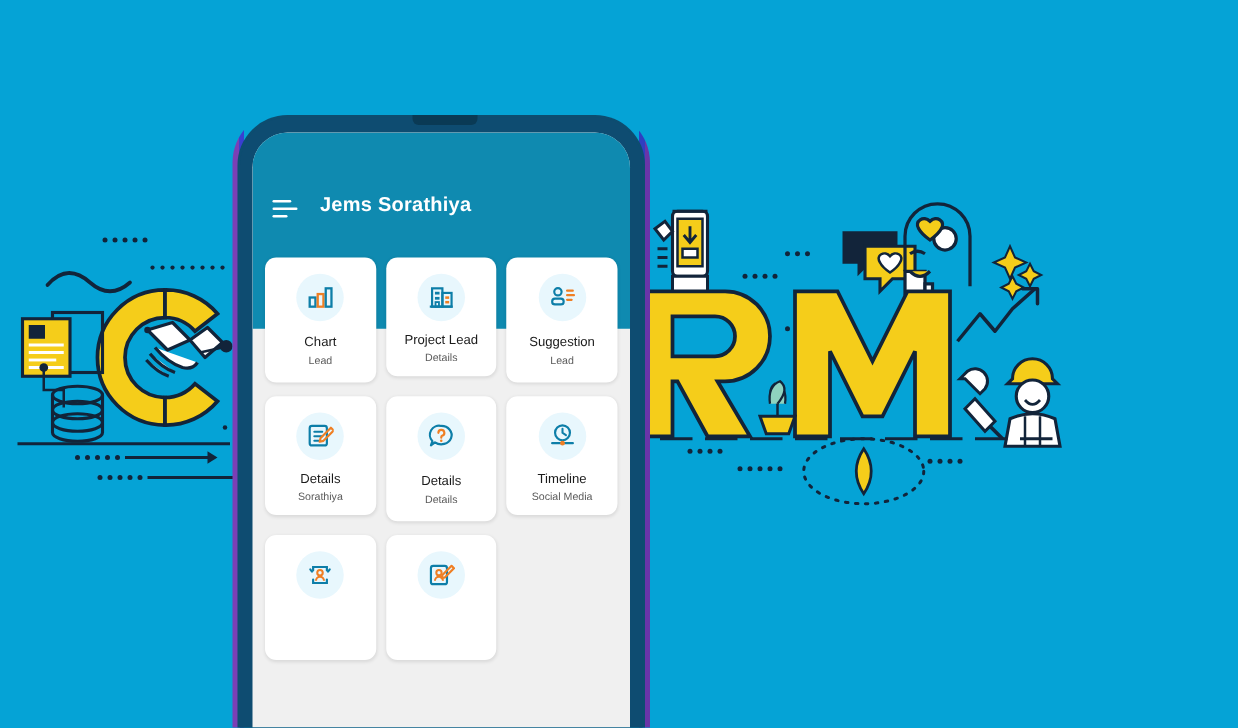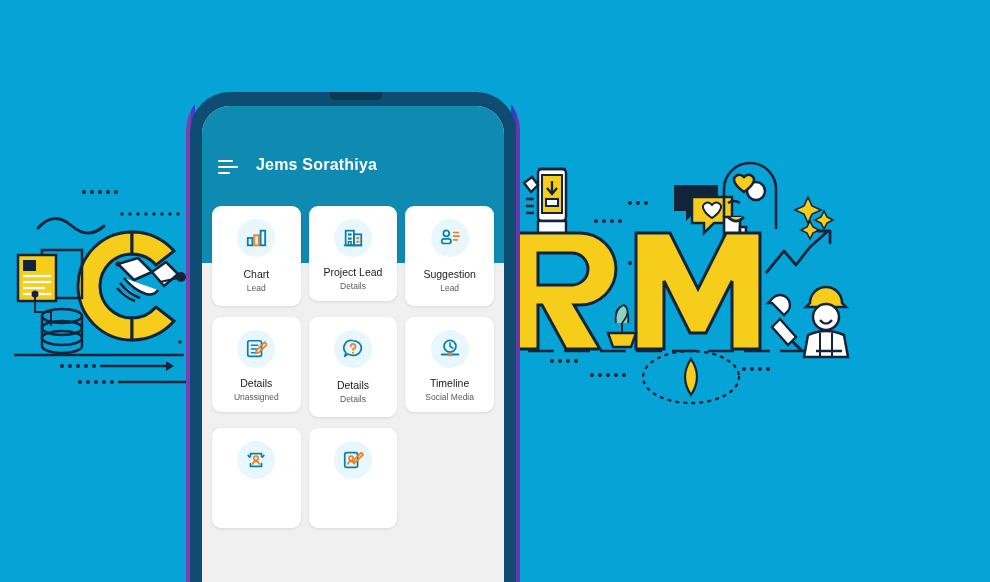--- a/index.html
+++ b/index.html
@@ -361,21 +361,21 @@
         </div>
         <div class="card short">
           <div class="card-ico">
             <svg width="22" height="22" viewBox="0 0 24 24">
       <rect x="3" y="3" width="15" height="17" rx="2" fill="none" stroke="#0d7ea8" stroke-width="1.9"></rect>
       <path d="M7 8h7M7 12h7M7 16h4" stroke="#0d7ea8" stroke-width="1.7" stroke-linecap="round"></path>
       <path d="M21.5 4.5l-9 9-.8 3.3 3.3-.8 9-9z" fill="none" stroke="#ef7f24" stroke-width="1.9" stroke-linejoin="round"></path>
             </svg>
           </div>
           <div class="card-title">Details</div>
-          <div class="card-sub">Unassigned</div>
+          <div class="card-sub">Sorathiya</div>
         </div>
         <div class="card">
           <div class="card-ico">
             <svg width="22" height="22" viewBox="0 0 24 24">
       <path d="M12 3a9 8 0 1 1-5.5 14.3L3 20l1.3-3.7A8 8 0 0 1 12 3z" fill="none" stroke="#0d7ea8" stroke-width="1.9" stroke-linejoin="round"></path>
       <path d="M9.5 9a2.6 2.6 0 1 1 3.2 2.6c-.6.3-.7.9-.7 1.6" fill="none" stroke="#ef7f24" stroke-width="1.9" stroke-linecap="round"></path>
       <circle cx="12" cy="16" r="1.1" fill="#ef7f24"></circle>
             </svg>
           </div>
           <div class="card-title">Details</div>

